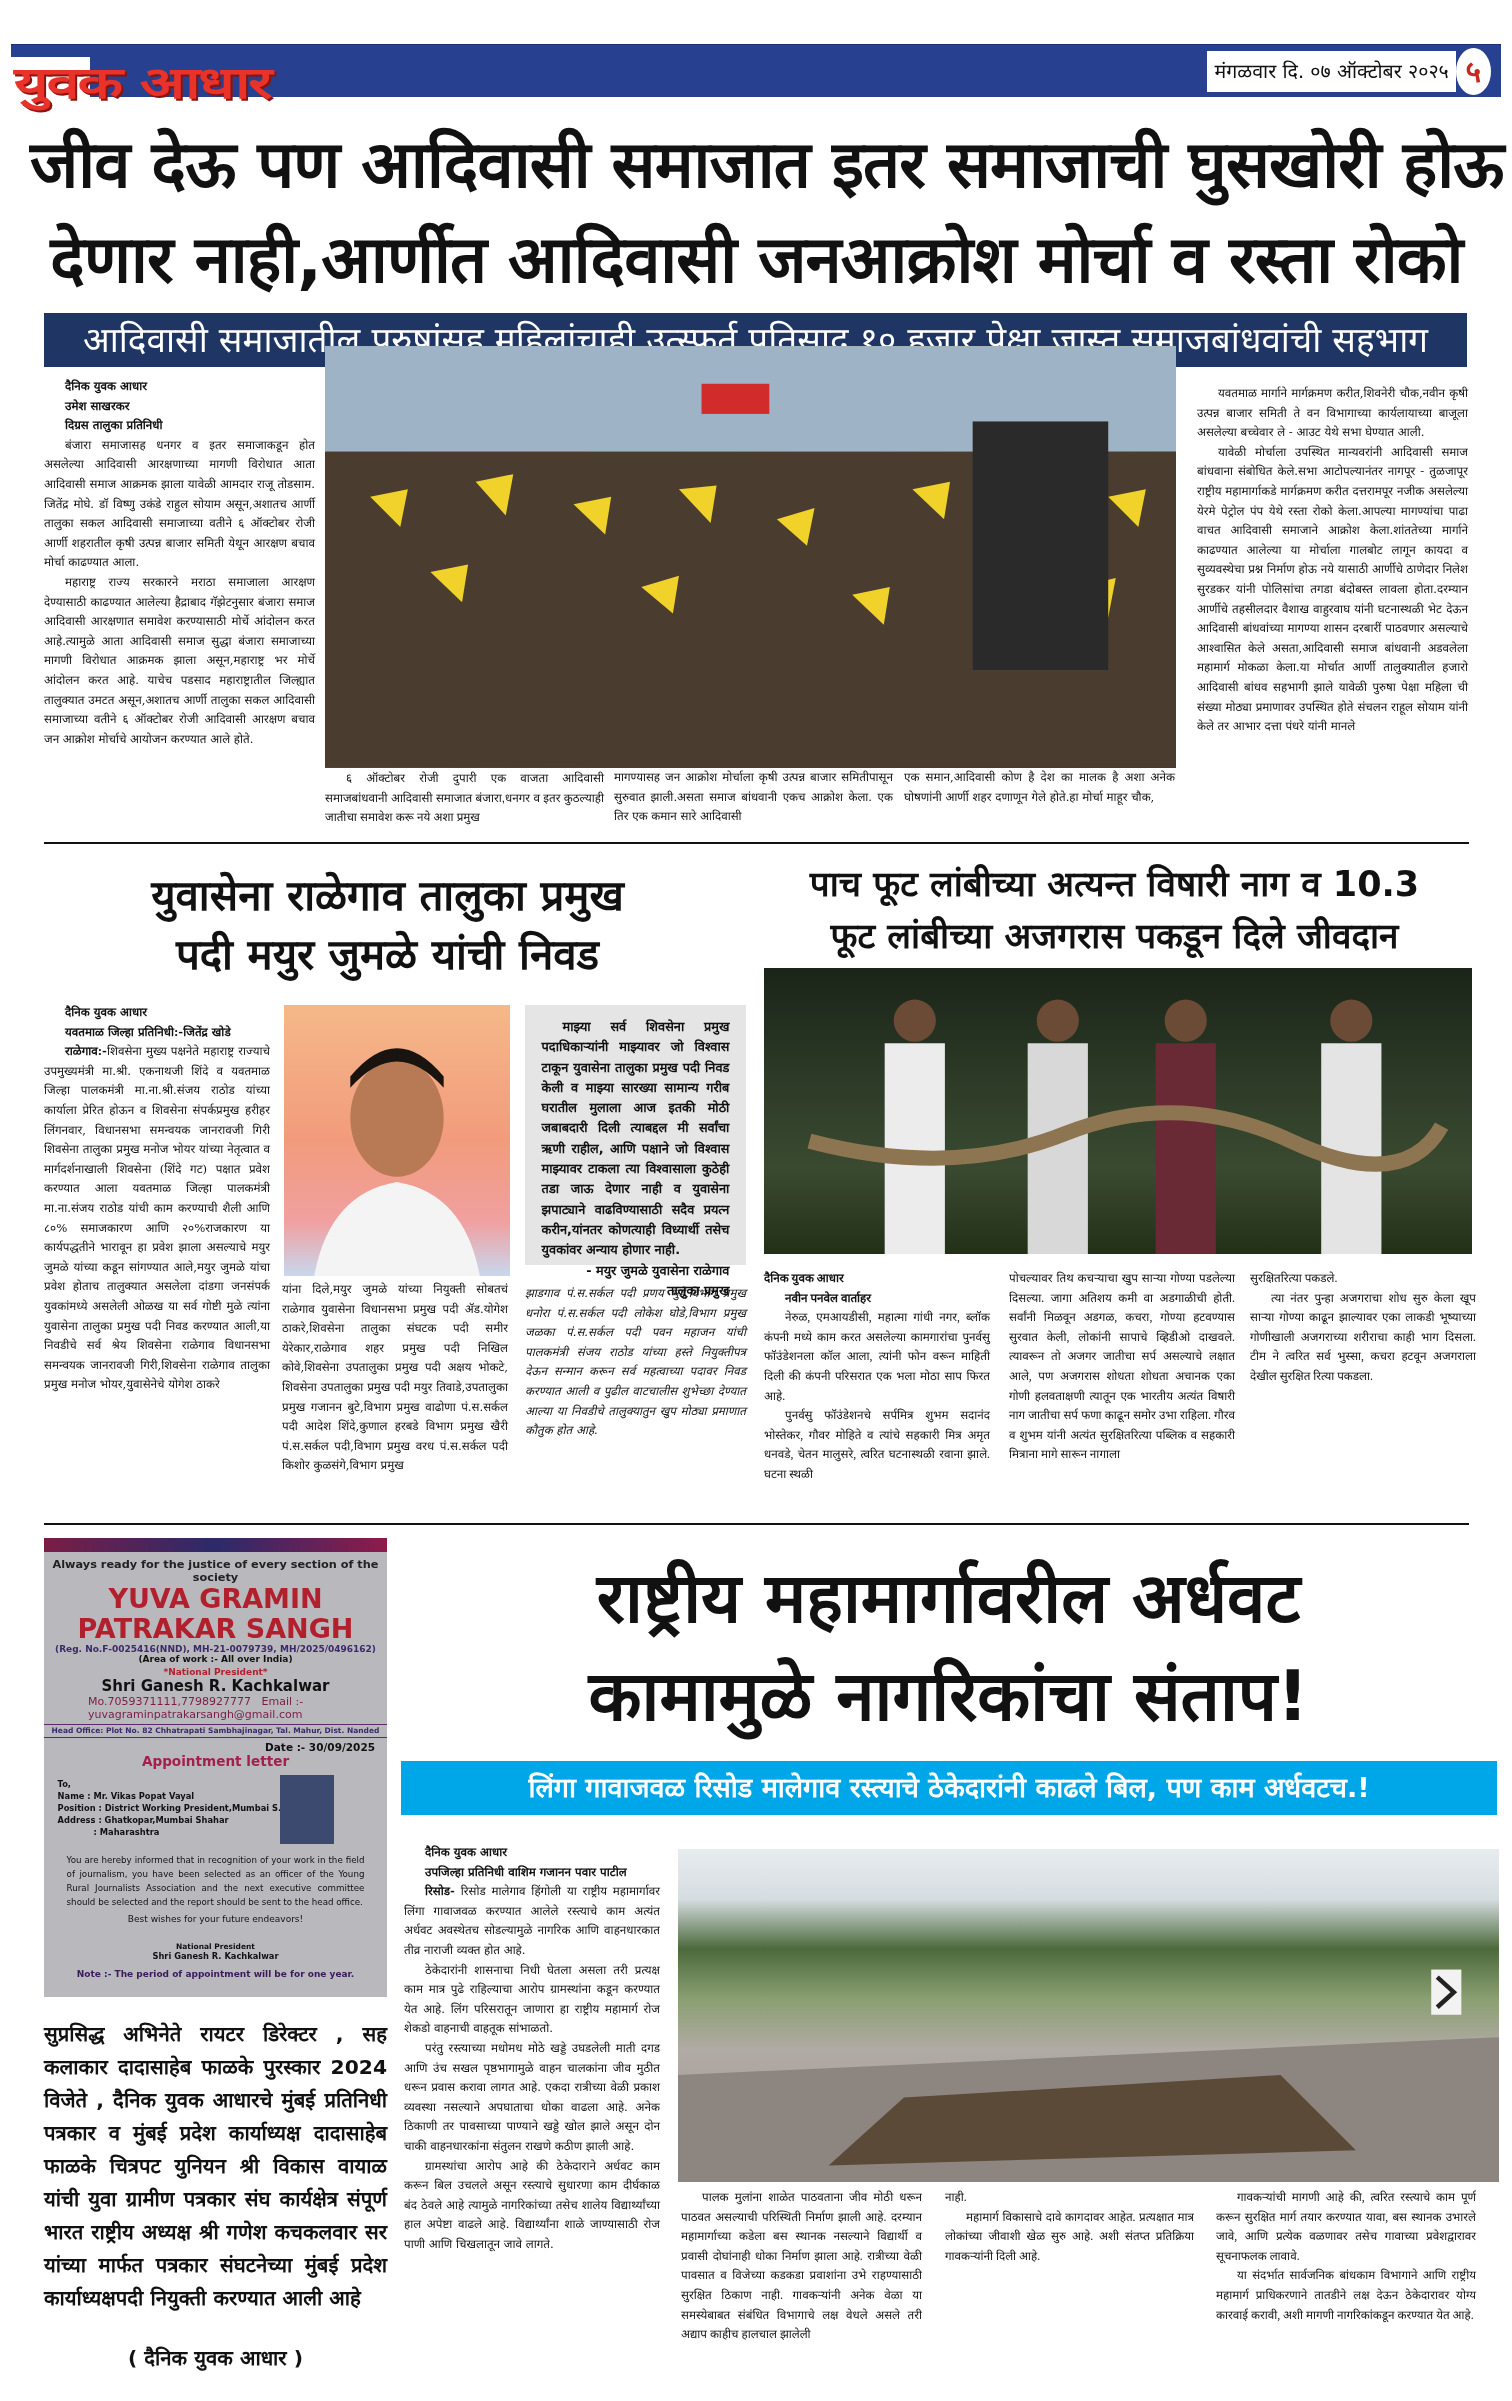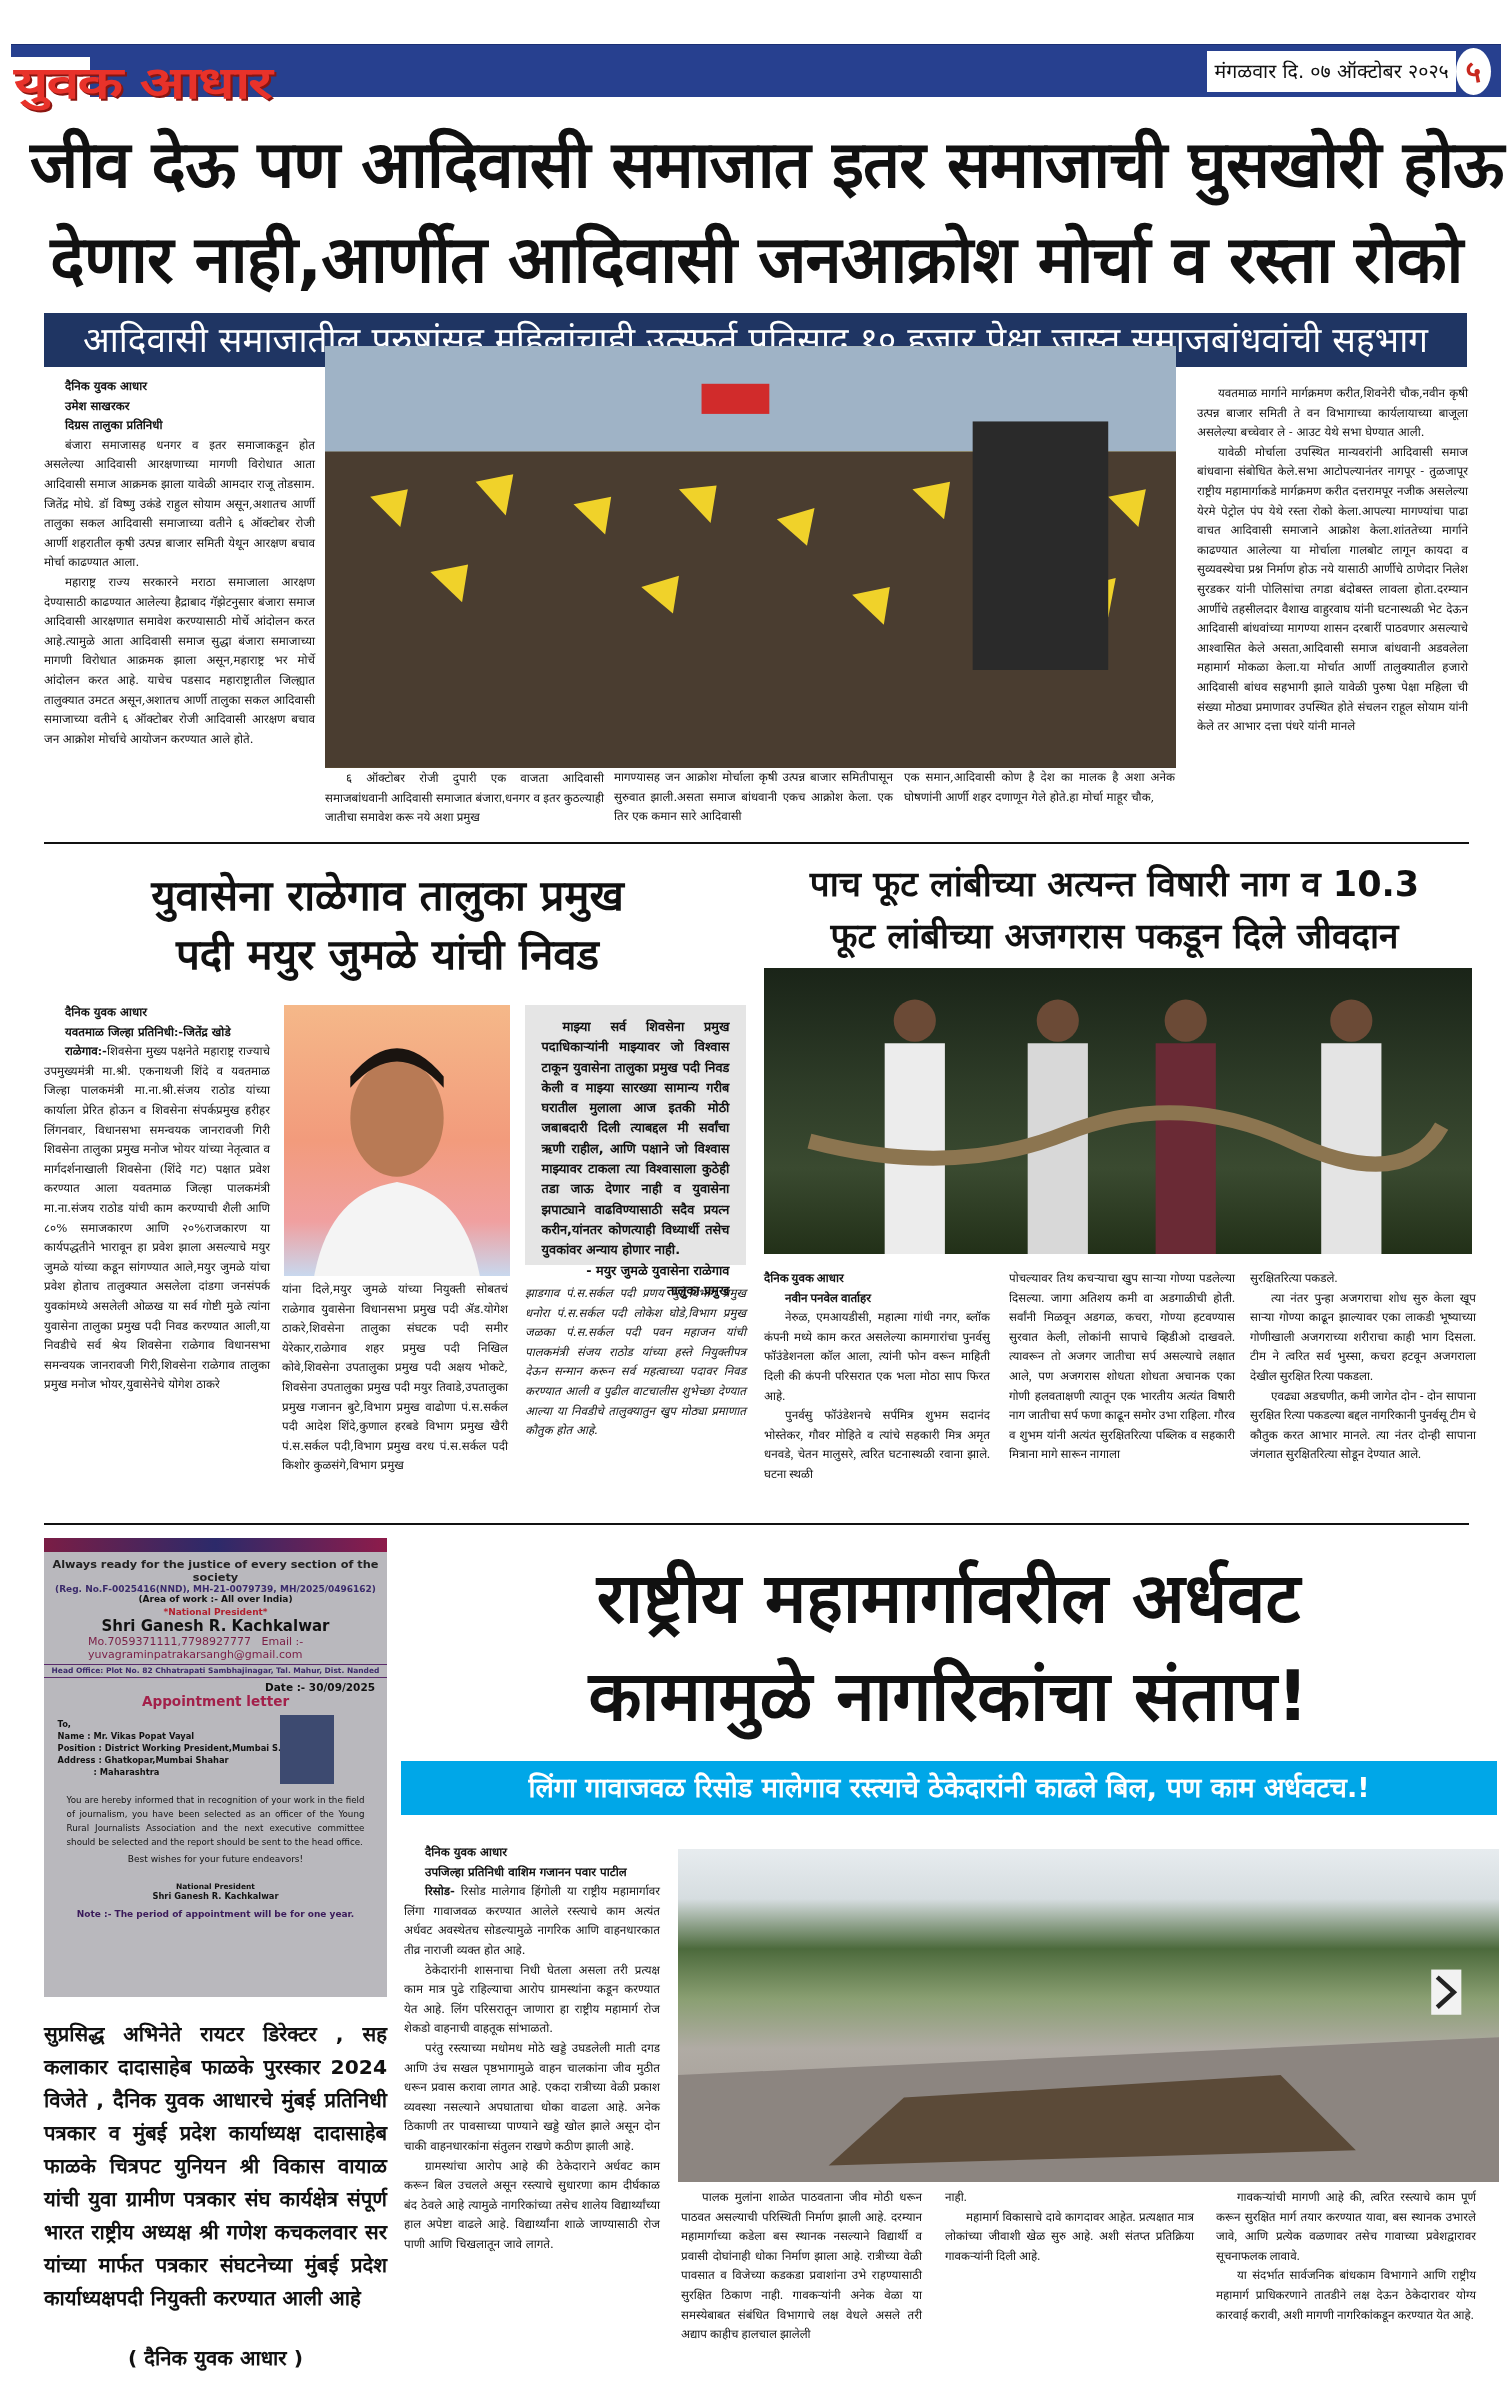--- a/index.html
+++ b/index.html
@@ -148,28 +148,28 @@
   <div class="byline">नवीन पनवेल वार्ताहर</div>
   <p>नेरुळ, एमआयडीसी, महात्मा गांधी नगर, ब्लॉक कंपनी मध्ये काम करत असलेल्या कामगारांचा पुनर्वसु फॉउंडेशनला कॉल आला, त्यांनी फोन वरून माहिती दिली की कंपनी परिसरात एक भला मोठा साप फिरत आहे.</p>
   <p>पुनर्वसु फॉउंडेशनचे सर्पमित्र शुभम सदानंद भोस्तेकर, गौवर मोहिते व त्यांचे सहकारी मित्र अमृत धनवडे, चेतन मालुसरे, त्वरित घटनास्थळी रवाना झाले. घटना स्थळी</p>
 </div>
 <div class="abs col" style="left:1009px; top:1269px; width:226px; font-family:'Liberation Serif',serif;">
   <p style="text-indent:0">पोचल्यावर तिथ कचऱ्याचा खुप साऱ्या गोण्या पडलेल्या दिसल्या. जागा अतिशय कमी वा अडगाळीची होती. सर्वांनी मिळवून अडगळ, कचरा, गोण्या हटवण्यास सुरवात केली, लोकांनी सापाचे व्हिडीओ दाखवले. त्यावरून तो अजगर जातीचा सर्प असल्याचे लक्षात आले, पण अजगरास शोधता शोधता अचानक एका गोणी हलवताक्षणी त्यातून एक भारतीय अत्यंत विषारी नाग जातीचा सर्प फणा काढून समोर उभा राहिला. गौरव व शुभम यांनी अत्यंत सुरक्षितरित्या पब्लिक व सहकारी मित्राना मागे सारून नागाला</p>
 </div>
 <div class="abs col" style="left:1250px; top:1269px; width:226px; font-family:'Liberation Serif',serif;">
   <p style="text-indent:0">सुरक्षितरित्या पकडले.</p>
   <p>त्या नंतर पुन्हा अजगराचा शोध सुरु केला खूप साऱ्या गोण्या काढून झाल्यावर एका लाकडी भूष्याच्या गोणीखाली अजगराच्या शरीराचा काही भाग दिसला. टीम ने त्वरित सर्व भुस्सा, कचरा हटवून अजगराला देखील सुरक्षित रित्या पकडला.</p>
-  <p>एवढ्या अडचणीत, कमी जागेत दोन - दोन सापाना सुरक्षित रित्या पकडल्या बद्दल नागरिकानी पुनर्वसू टीम चे कौतुक करत आभार मानले. त्या नंतर दोन्ही सापाना जंगलात सुरक्षितरित्या सोडून देण्यात आले.</p>
 </div>
 
 <div class="abs rule" style="left:44px; top:1523px; width:1425px;"></div>
 
 <div class="abs letter" style="left:44px; top:1538px; width:343px; height:459px;">
   <div style="height:13.6px; background:linear-gradient(90deg,#7a1d45,#2c2a6a,#8e1b4a);"></div>
   <div class="tagline" style="margin-top:6px;">Always ready for the justice of every section of the society</div>
+  <div class="org">YUVA GRAMIN PATRAKAR SANGH</div>
   <div style="font-size:9px; text-align:center; color:#3a2a6a; font-weight:bold;">(Reg. No.F-0025416(NND), MH-21-0079739, MH/2025/0496162)</div>
   <div style="font-size:9px; text-align:center; font-weight:bold;">(Area of work :- All over India)</div>
   <div style="font-size:9px; text-align:center; color:#b21f2d; font-weight:bold; margin-top:3px;">*National President*</div>
   <div style="font-size:15px; text-align:center; font-weight:bold;">Shri Ganesh R. Kachkalwar</div>
   <div style="font-size:11px; text-align:left; color:#7a1d45;margin-left:44px;"><span>Mo.7059371111,7798927777</span> &nbsp; <span>Email :- yuvagraminpatrakarsangh@gmail.com</span></div>
   <div style="font-size:7.5px; text-align:center; color:#3a2a6a; font-weight:bold; border-top:0.8px solid #5a2a6a; border-bottom:0.8px solid #5a2a6a; margin:3px 0; padding:1.5px 0;">Head Office: Plot No. 82 Chhatrapati Sambhajinagar, Tal. Mahur, Dist. Nanded</div>
   <div style="font-size:10.5px; text-align:right; padding-right:12px; font-weight:bold;">Date :- 30/09/2025</div>
   <div style="font-size:13.6px; text-align:center; color:#a3204a; font-weight:bold;">Appointment letter</div>
   <div style="position:relative; padding:9px 13.6px; font-size:8.3px; font-weight:bold; line-height:12px; height:84px;">
     <div>To,</div>

